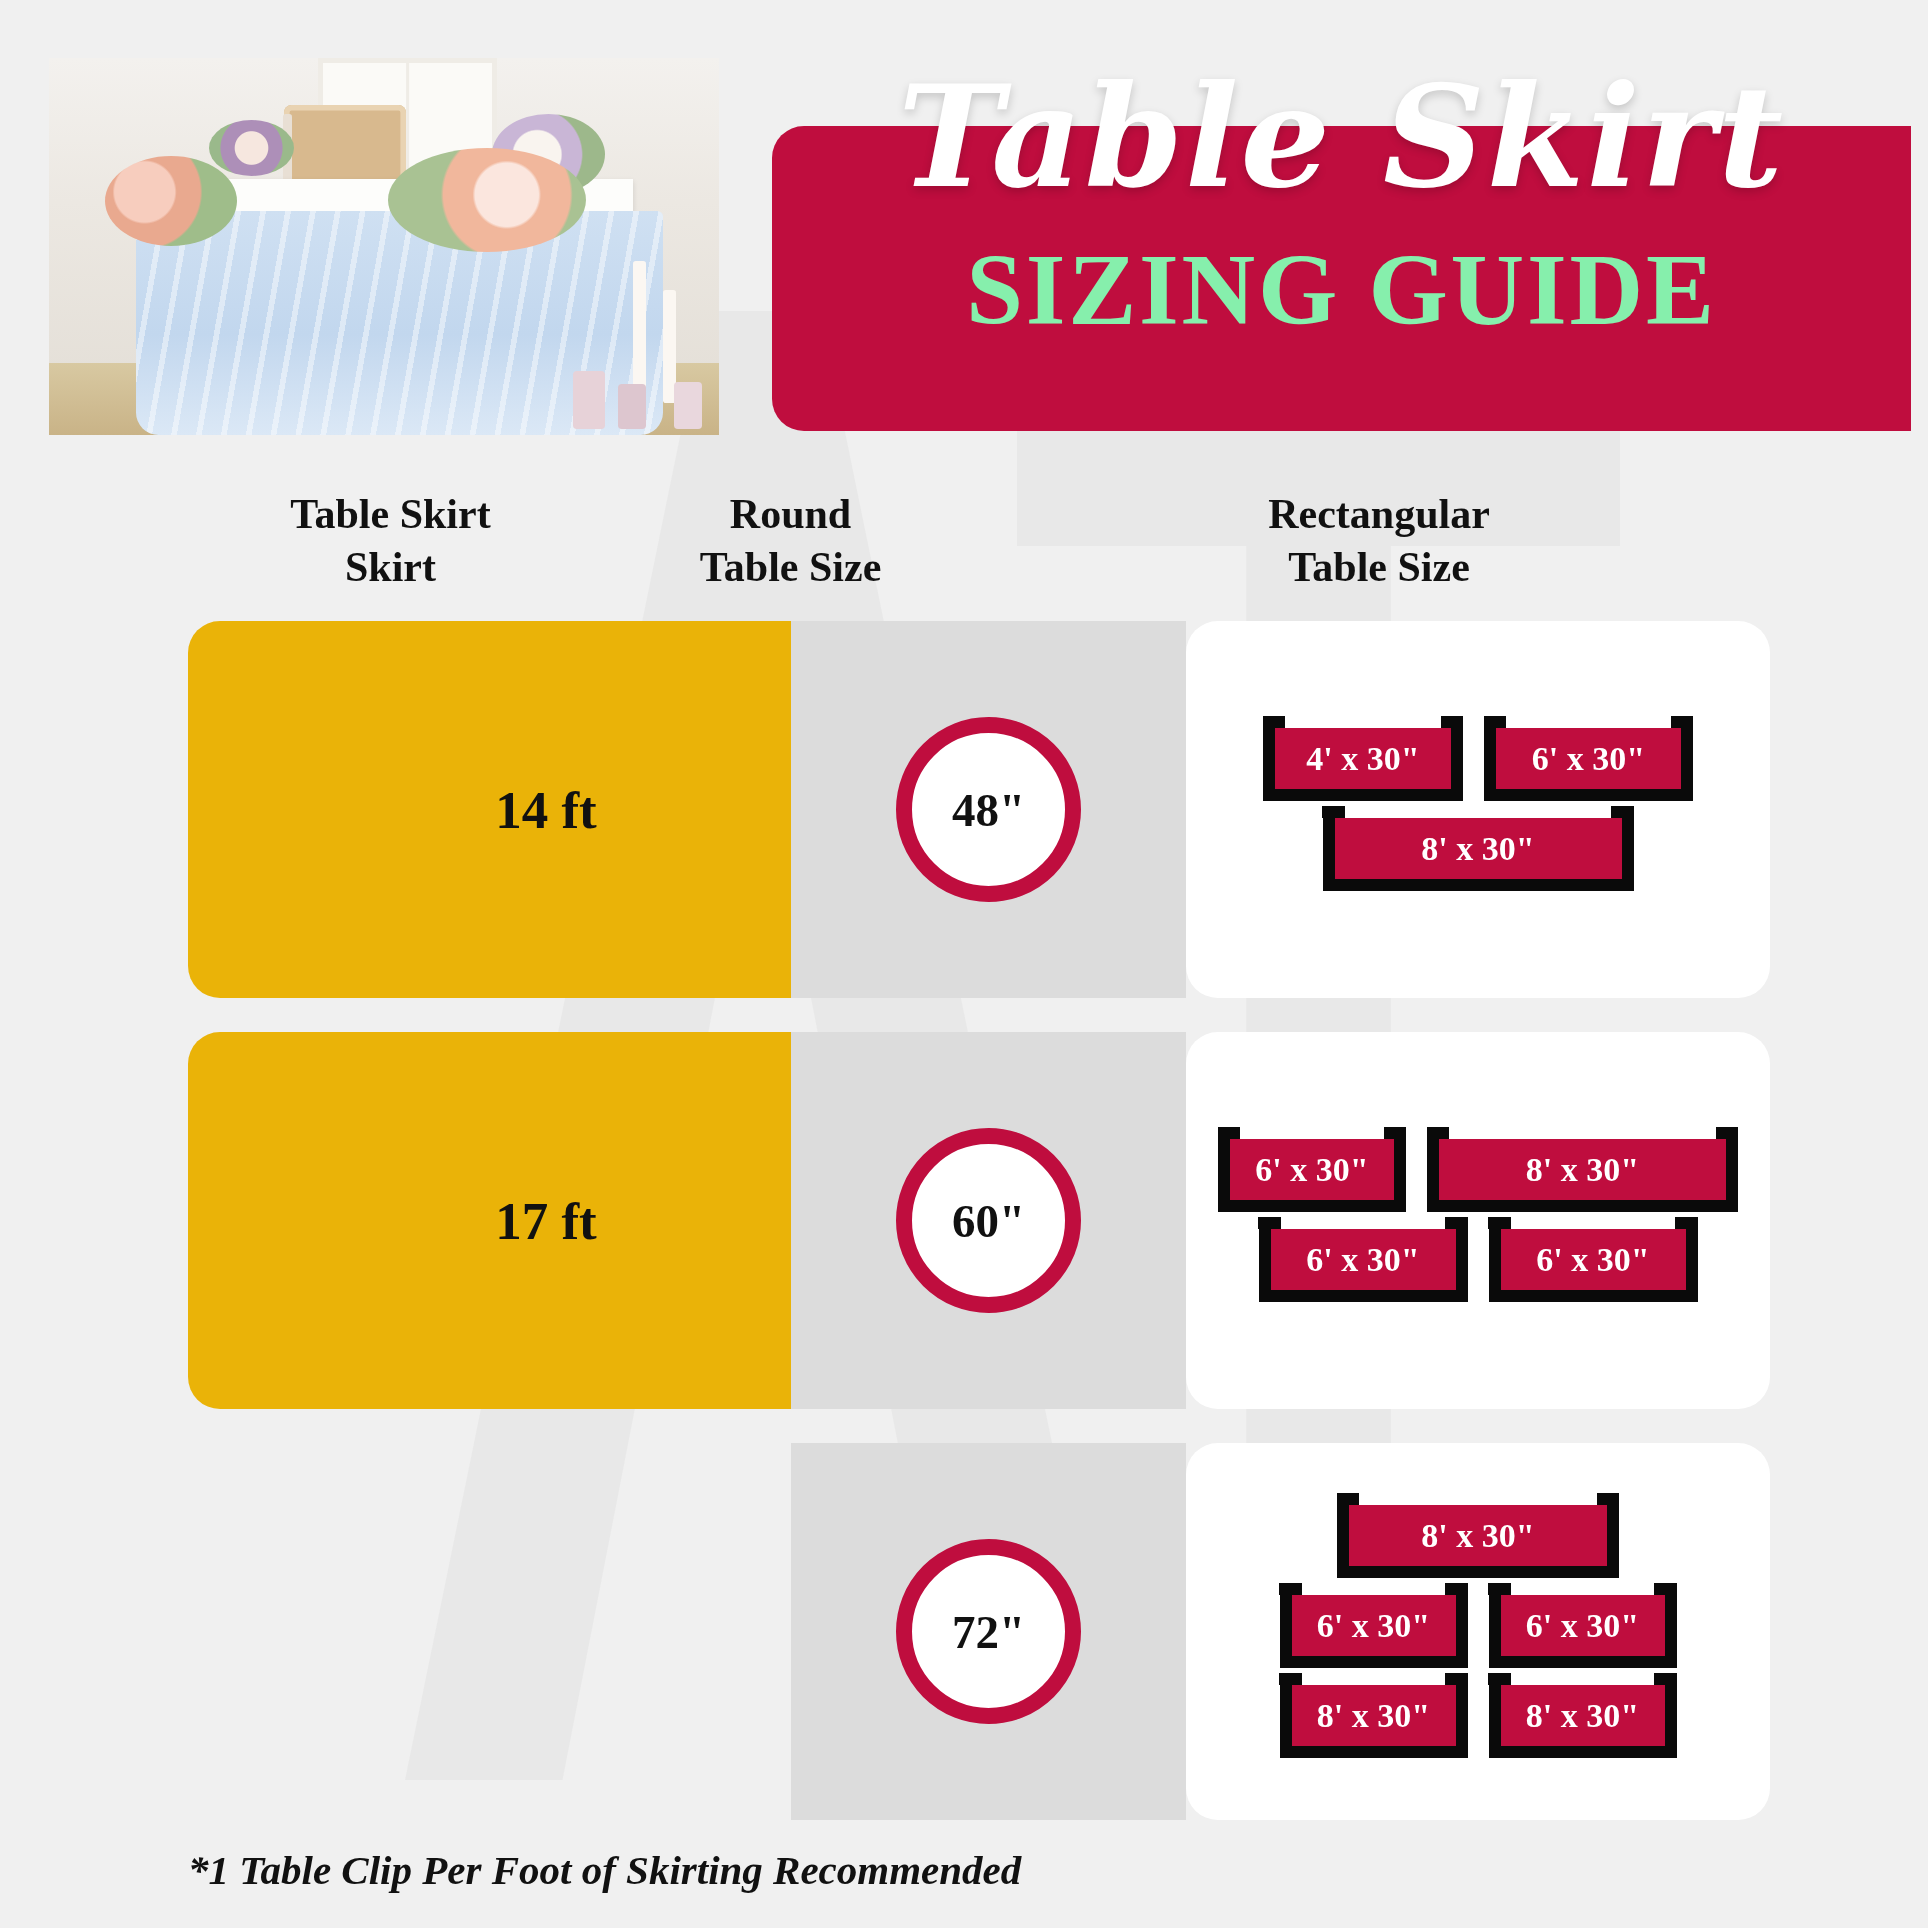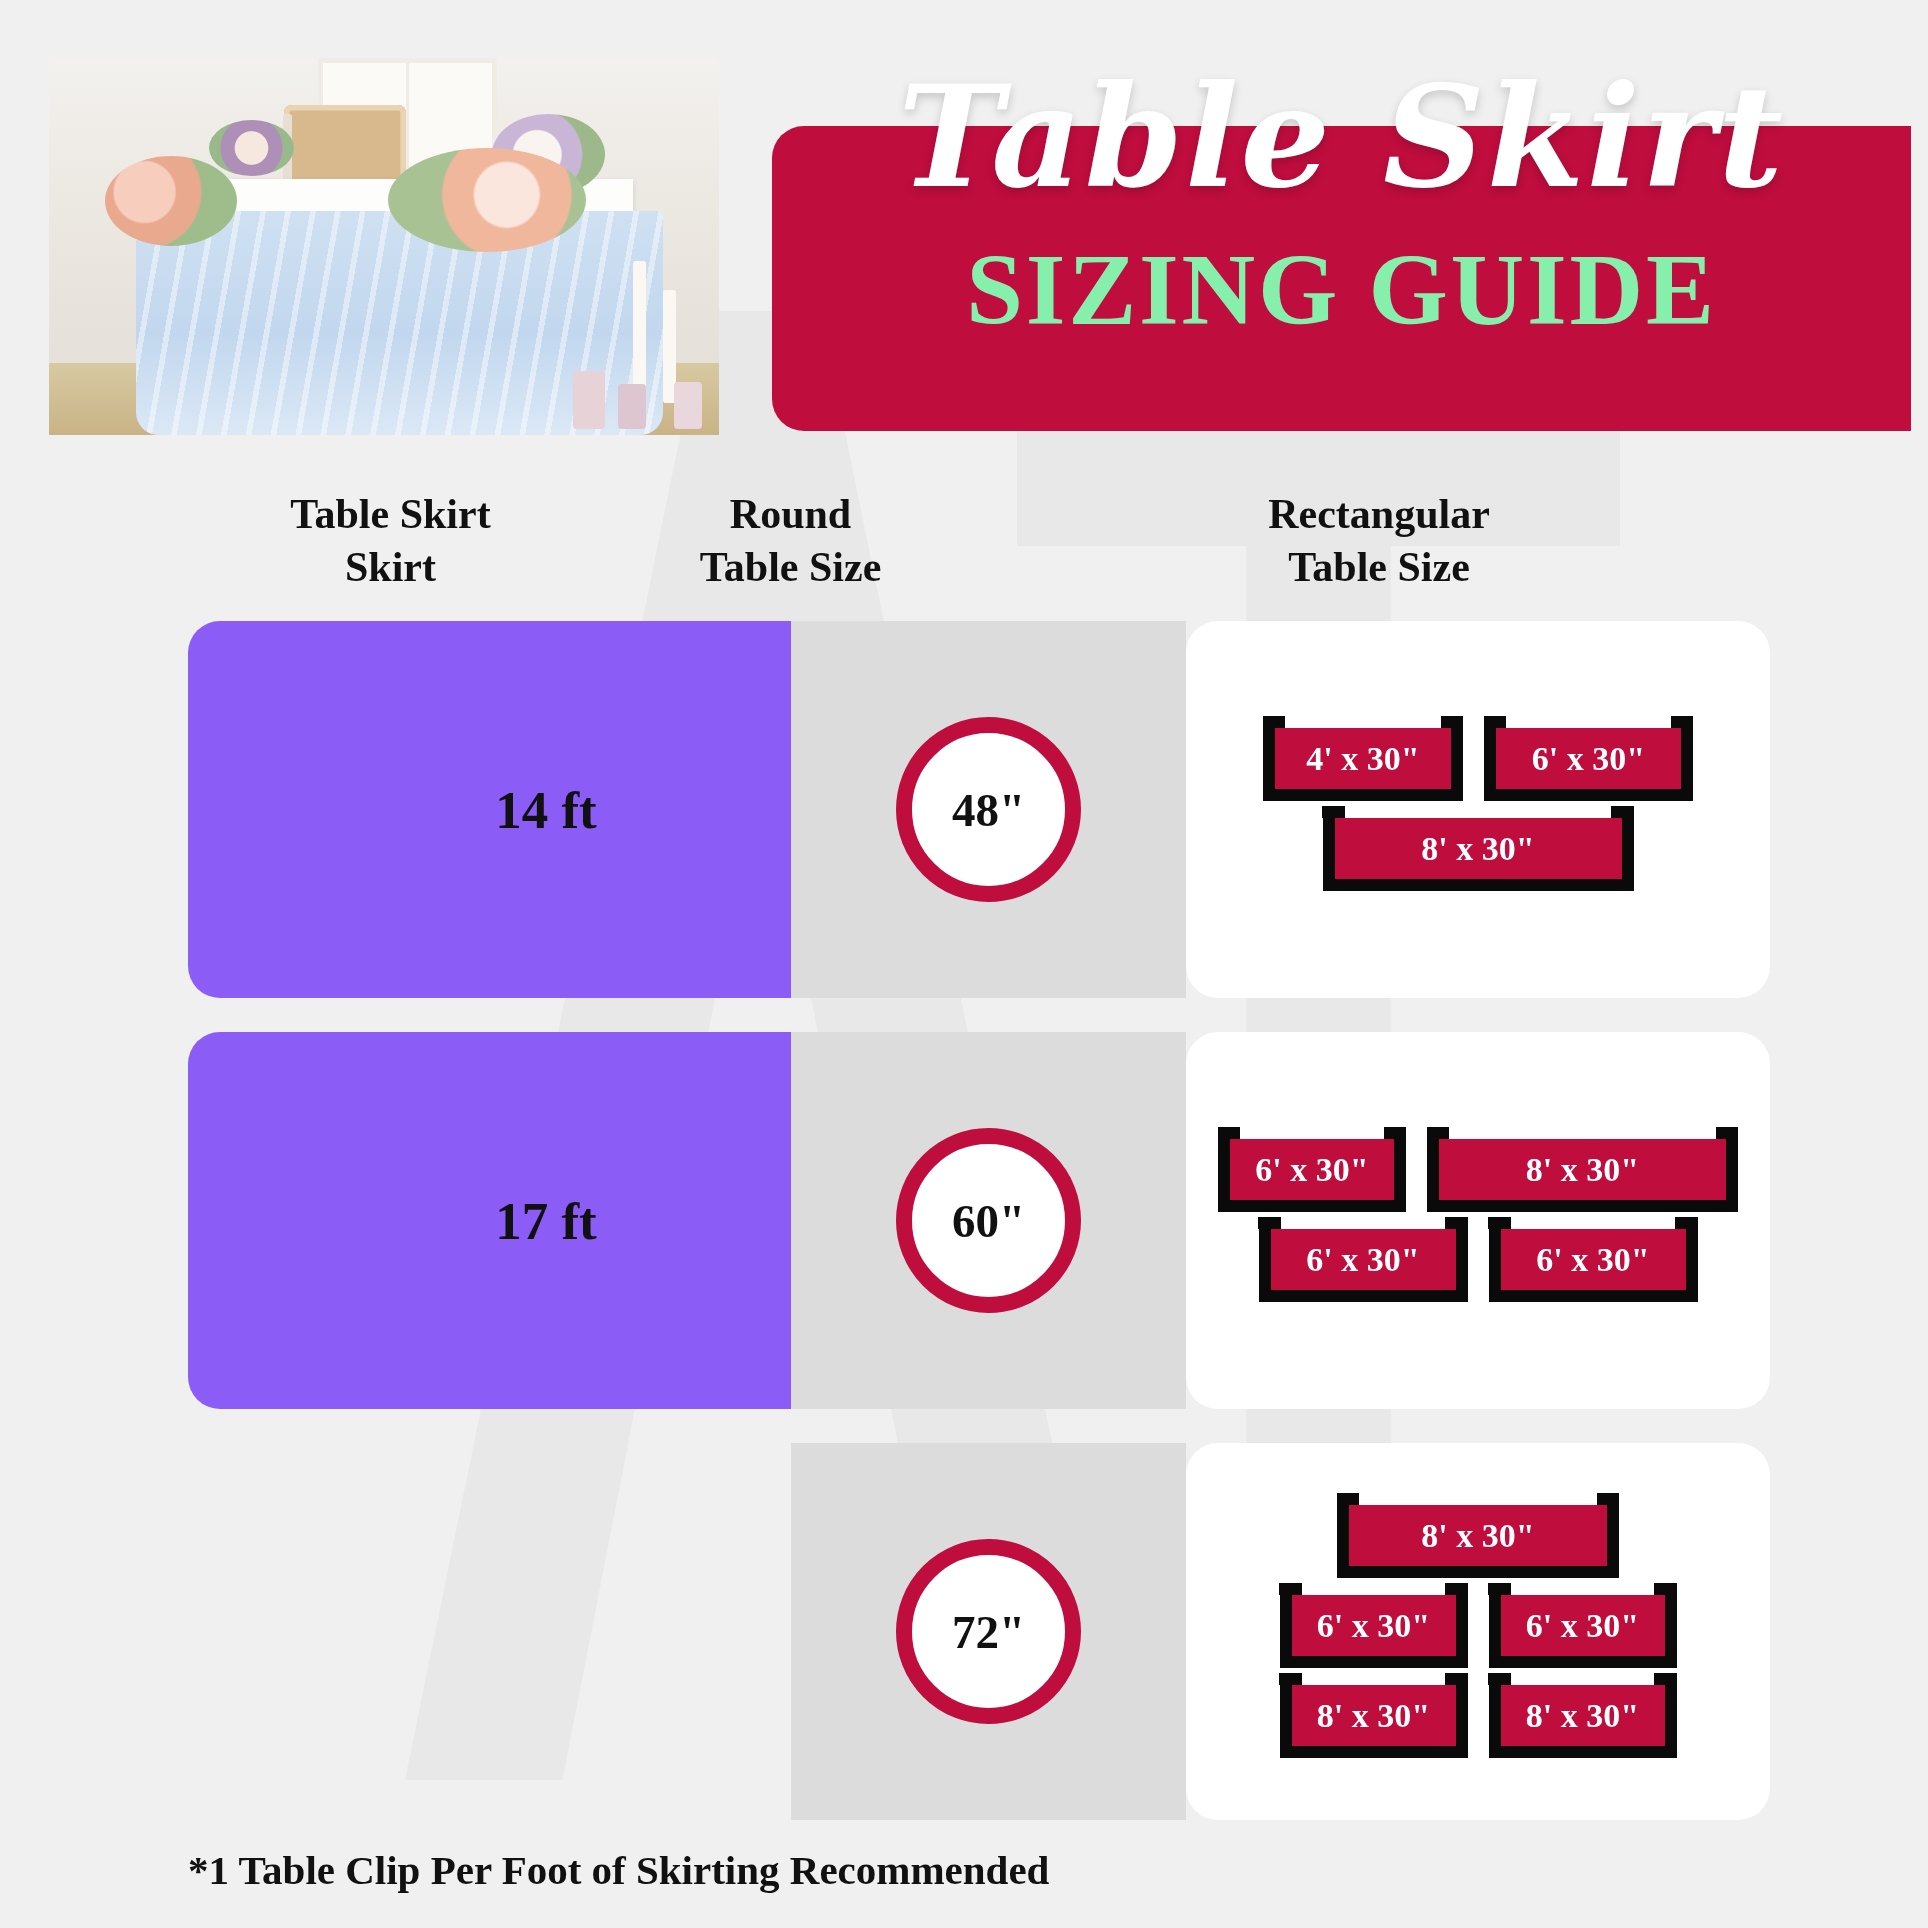--- a/index.html
+++ b/index.html
@@ -171,21 +171,21 @@
   }
   .row {
     position: relative;
     height: 377px;
     margin-bottom: 34px;
   }
   .cell-skirt {
     position: absolute;
     left: 0; top: 0;
     width: 716px; height: 377px;
-    background: #8b5cf6;
+    background: #eab308;
     border-radius: 32px;
     display: flex;
     align-items: center;
     justify-content: center;
   }
   .cell-skirt span {
     font-family: "Liberation Serif", serif;
     font-weight: bold;
     font-size: 53px;
     color: #111111;
@@ -271,20 +271,21 @@
   .w-6 { width: 209px; }
   .w-8 { width: 311px; }
   .w-6s { width: 188px; }
   .w-8s { width: 282px; }
 
   
   .footnote {
     position: absolute;
     left: 188px; top: 1846px;
     font-family: "Liberation Serif", serif;
+    font-style: italic;
     font-weight: bold;
     font-size: 41px;
     color: #111111;
   }
 </style>
 </head>
 <body>
 
 <div class="watermark">
   <div class="wm-shape wm1"></div>

